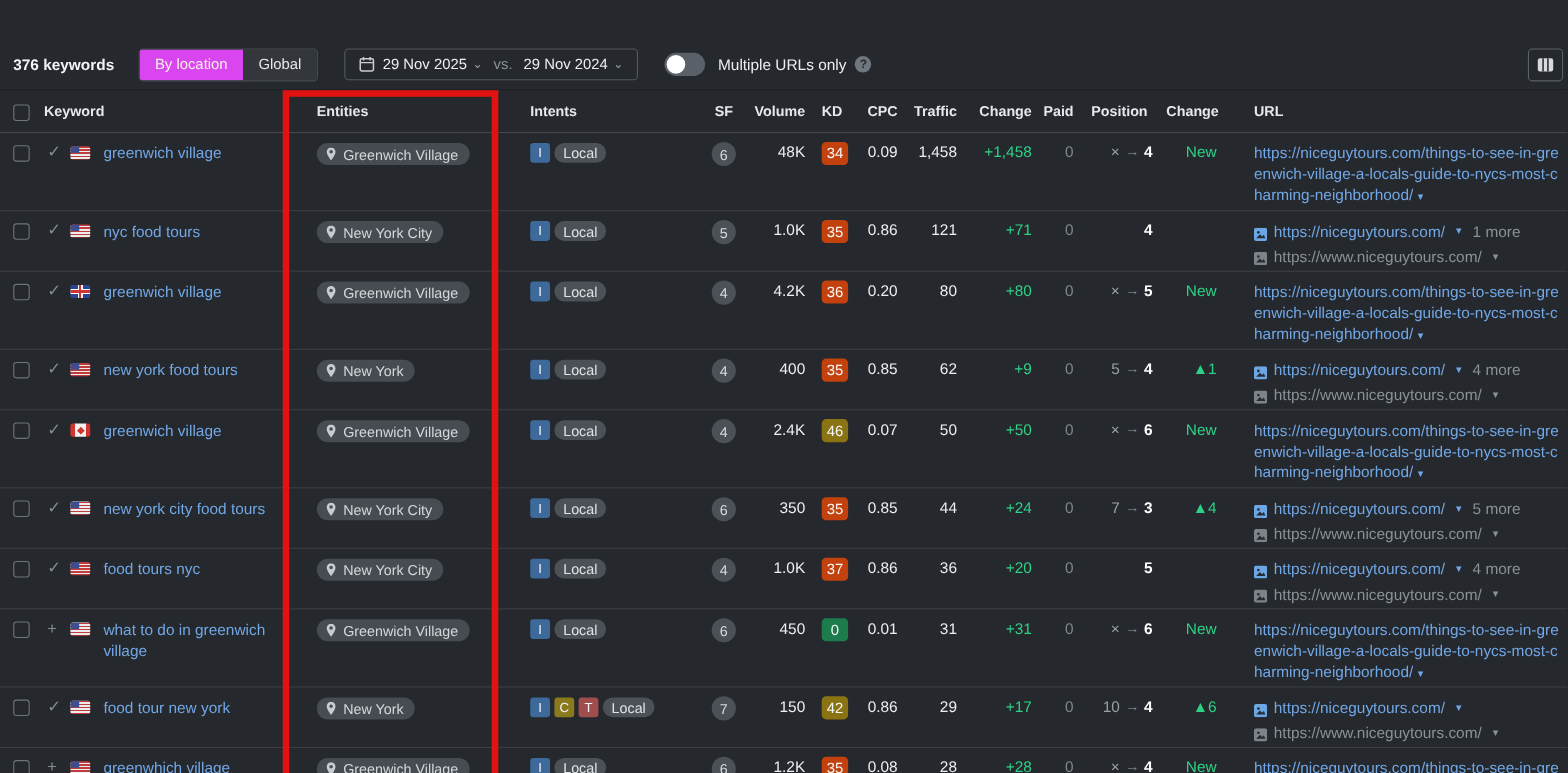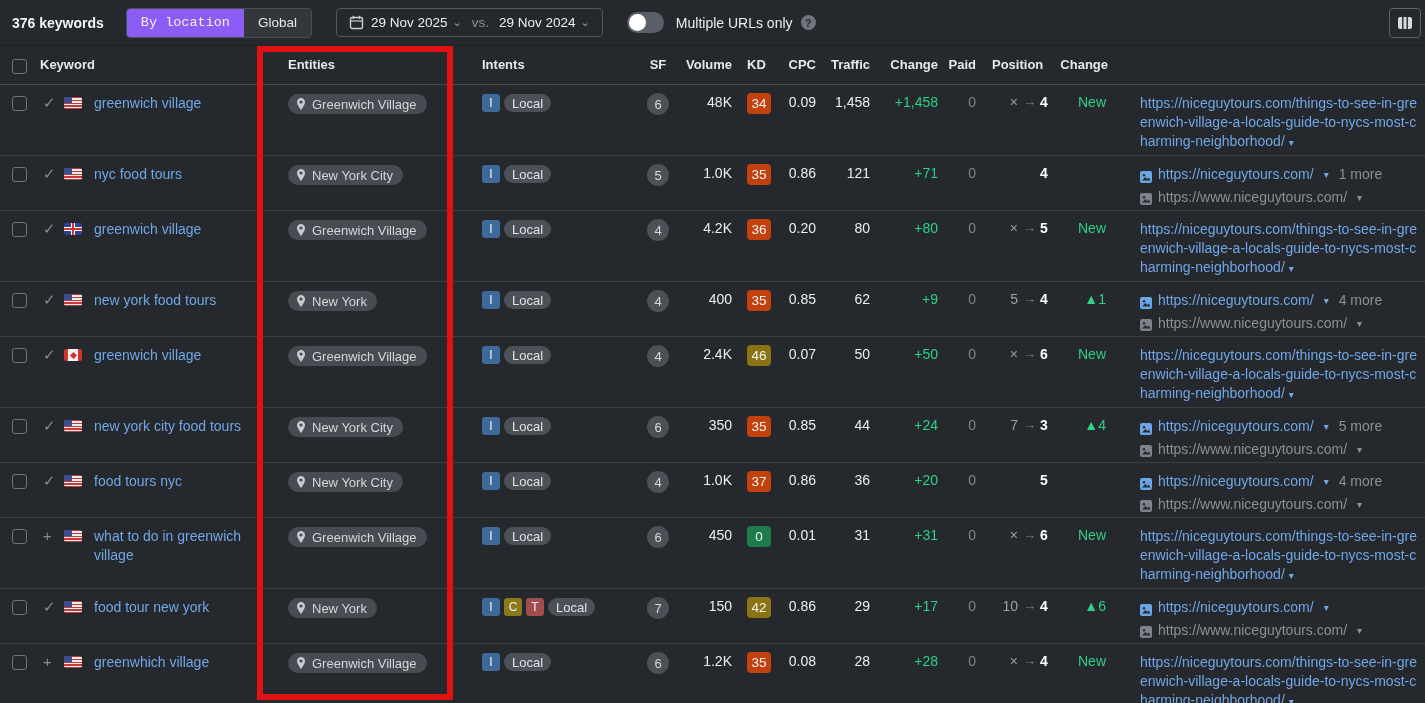--- a/index.html
+++ b/index.html
@@ -3,32 +3,32 @@
 <meta charset="utf-8">
 <style>
   * { box-sizing: border-box; margin: 0; padding: 0; }
   html, body { width: 1425px; height: 703px; overflow: hidden; }
   body {
     background: #25282c;
     font-family: "Liberation Sans", sans-serif;
     color: #eceef0;
     font-size: 14px;
   }
-  .app { position: relative; width: 1425px; height: 546px; }
+  .app { position: relative; width: 1425px; height: 546px; margin-top: 36px; }
 
   
   .toolbar {
     height: 46px; display: flex; align-items: center;
     padding: 0 8px 0 12px; border-bottom: 1px solid #1f2226;
     position: relative;
   }
   .kw-count { font-weight: 700; font-size: 14px; color: #f2f4f6; margin-right: 22px; white-space: nowrap; }
   .seg-group { display: flex; border: 1px solid #4a4f55; border-radius: 4px; overflow: hidden; margin-right: 24px; }
   .seg { border: none; height: 28px; padding: 0 14px; font-size: 13.5px; font-family: inherit; cursor: pointer; }
-  .seg.active { background: #8b5cf6; color: #f7f1e4; font-family: Liberation Mono, monospace; }
+  .seg.active { background: #d946ef; color: #f7f1e4; }
   .seg.inactive { background: #33373c; color: #e6e9eb; }
   .date-picker {
     display: flex; align-items: center; gap: 7px; height: 29px;
     border: 1px solid #54595f; border-radius: 4px; padding: 0 12px; margin-right: 24px;
     font-size: 13.5px; color: #eceef0; cursor: pointer; white-space: nowrap;
   }
   .date-picker .chev { color: #9aa0a6; font-size: 11px; margin-left: -2px; }
   .date-picker .vs { color: #8b9197; margin: 0 3px; }
   .toggle {
     width: 37px; height: 21px; border-radius: 11px; background: #5a6067;
@@ -193,20 +193,21 @@
     <div class="hcell">Intents</div>
     <div class="hcell h-sf">SF</div>
     <div class="hcell h-num">Volume</div>
     <div class="hcell h-kd">KD</div>
     <div class="hcell h-num">CPC</div>
     <div class="hcell h-num">Traffic</div>
     <div class="hcell h-num">Change</div>
     <div class="hcell h-num">Paid</div>
     <div class="hcell h-pos">Position</div>
     <div class="hcell h-num">Change</div>
+    <div class="hcell h-url">URL</div>
   </div>
 
   <div>
 
     <div class="row grid-cols h71">
       <div><span class="cb"></span></div>
       <div><span class="state-icon">✓</span></div>
       <div><span class="flag" data-flag="us"></span></div>
       <div class="c-kw"><a class="kw-link">greenwich village</a></div>
       <div class="c-entity"><span class="entity-pill">

